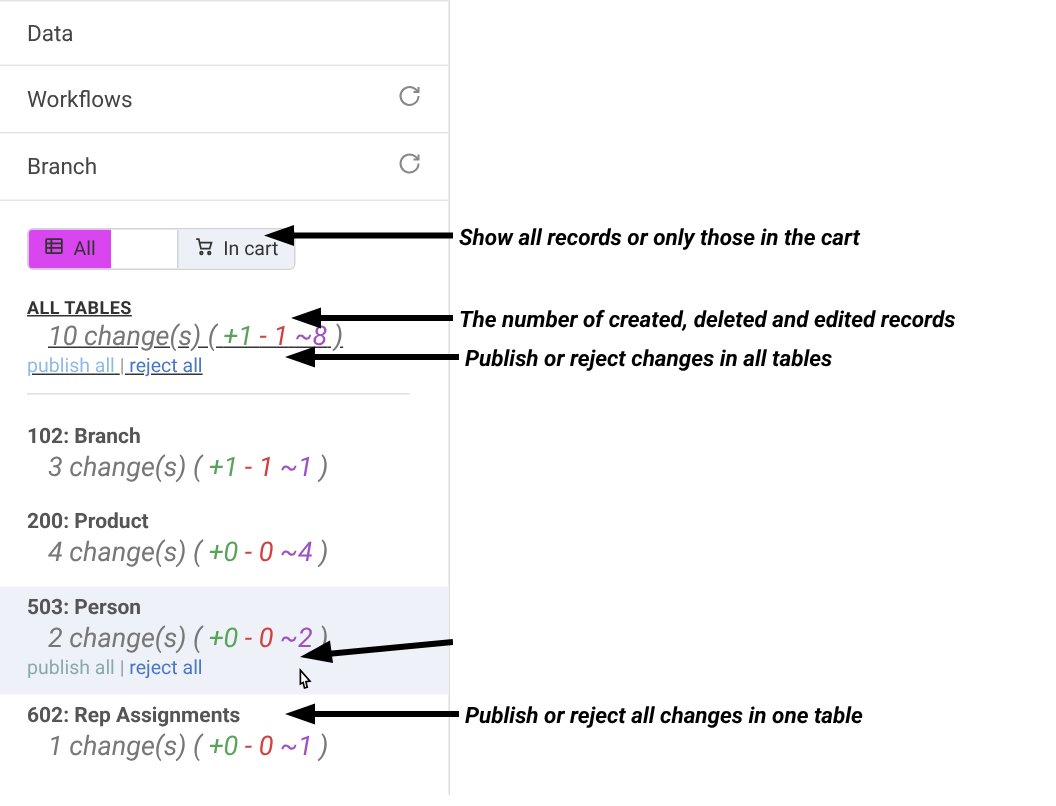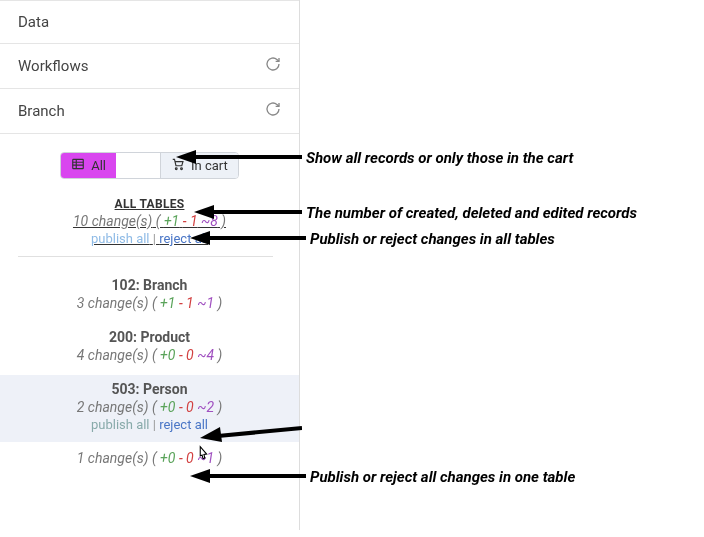--- a/index.html
+++ b/index.html
@@ -1,35 +1,35 @@
 <!DOCTYPE html>
 <html><head>
 <meta charset="utf-8">
 <style>
   * { box-sizing: border-box; }
   html, body { margin:0; padding:0; font-family: -apple-system, "Segoe UI", Roboto, Arial, sans-serif; font-size:14px; color:#333; background:#fff; }
-  .page { position:relative; width:704px; height:530px; overflow:hidden;text-align:center; }
+  .page { position:relative; width:704px; height:530px; overflow:hidden; }
   .sidebar { position:absolute; left:0; top:0; width:300px; height:537px; border-right:1px solid #ddd; }
   
   .sec { border-bottom:1px solid #e5e5e5; padding:12px 18px; font-size:15px; color:#444; display:flex; align-items:center; justify-content:space-between; }
   .sec:first-child { border-top:1px solid #e5e5e5; }
   
   .refresh svg { width:16px; height:16px; stroke:#888; }
   
   .body { padding:10px 18px; }
   
   .seg { display:inline-flex; border:1px solid #d0d4da; border-radius:4px; overflow:hidden; margin:8px 0 18px; }
   .seg-btn { display:flex; align-items:center; gap:6px; padding:4px 10px; font-size:13px; color:#333; background:#d946ef; cursor:pointer; }
   .seg-btn + .seg-btn { border-left:1px solid #d0d4da;margin-left:44px; }
   .seg-btn.sel { background:#edf1f7; }
   .seg-btn svg { width:14px; height:14px; }
   
   .alltables { margin-bottom:6px;text-decoration:underline; }
   .alltables-title { font-size:12px; font-weight:700; color:#333; letter-spacing:0.3px; }
-  .summary { font-style:italic; color:#777; font-size:14px; margin:2px 0; }
+  .summary { font-style:italic; color:#777; font-size:18px; margin:2px 14px; }
   .summary .plus { color:#5aa35a; }
   .summary .minus { color:#d24040; }
   .summary .tilde { color:#a050c0; }
   .actions { font-size:13px; margin-top:2px; }
   .actions .pub { color:#8fbbe6; }
   .actions .sep { color:#999; }
   .actions .rej { color:#4a76c6; }
   .sel-row .actions .pub { color:#8aa; }
   .sel-row .actions .rej { color:#4a76c6; }
   .divider { border-top:1px solid #e0e0e0; margin:10px 0 14px; width:255px; }
@@ -143,20 +143,21 @@
         <span class="tilde">~2</span> )
       </div>
       <div class="actions">
         <span class="pub">publish all</span>
         <span class="sep"> | </span>
         <span class="rej">reject all</span>
       </div>
     </div>
 
     <div class="table-row">
+      <div class="table-title">602: Rep Assignments</div>
       <div class="summary">
         <span>1 change(s)</span>
         ( <span class="plus">+0</span>
         <span class="minus">- 0</span>
         <span class="tilde">~1</span> )
       </div>
     </div>
   </div>
 </div>
 

